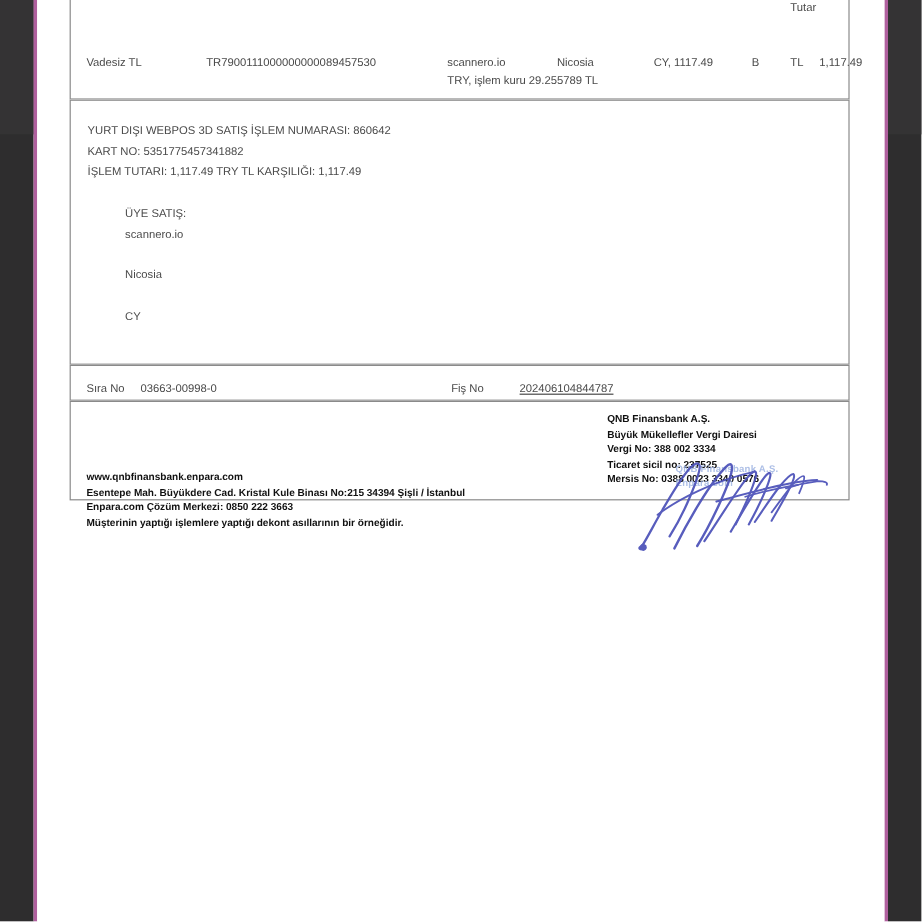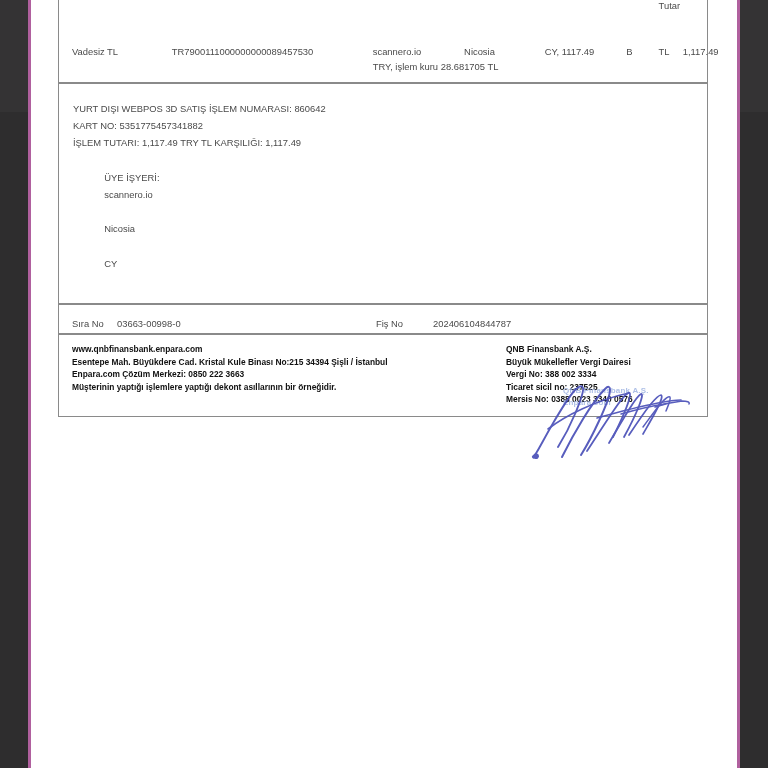--- a/index.html
+++ b/index.html
@@ -122,38 +122,38 @@
   
   .refs {
     position: relative;
     height: 28px;
     font-size: 9.4px;
     color: #4a4a4a;
   }
   .refs .lbl-sira { position: absolute; left: 13px;  top: 13px; }
   .refs .val-sira { position: absolute; left: 58px;  top: 13px; }
   .refs .lbl-fis  { position: absolute; left: 317px; top: 13px; }
-  .refs .val-fis  { position: absolute; left: 374px; top: 13px; }
+  .refs .val-fis  { position: absolute; left: 374px; top: 13px; text-decoration: underline; }
 
   
   .legal {
     position: relative;
     min-height: 64px;
     padding: 8px 0 9px 0;
   }
   .legal-col {
     position: absolute;
     top: 8px;
     font-size: 8.4px;
     font-weight: 700;
     line-height: 1.50;
     color: #111111;
     white-space: nowrap;
   }
-  .legal-col.left  { left: 13px; }
+  .legal-col.left  { left: 13px; margin-top: 48px; }
   .legal-col.right { left: 447px; }
 
   
   #signature {
     position: absolute;
     left: 494px;
     top: 377px;
     width: 180px;
     height: 90px;
     pointer-events: none;
@@ -206,40 +206,40 @@
               <td class="c-org"></td>
               <td class="c-ba">B/A</td>
               <td class="c-cur" colspan="2">Para Cinsi Tutar</td>
             </tr>
             <tr class="row">
               <td class="c-acct">Vadesiz TL</td>
               <td class="c-iban">TR7900111000000000089457530</td>
               <td class="c-desc">
                 <div class="desc-wrap">
                   <span>scannero.io</span>
-                  <span class="desc-sub">TRY, işlem kuru 28.681705 TL</span>
+                  <span class="desc-sub">TRY, işlem kuru 29.255789 TL</span>
                 </div>
               </td>
               <td class="c-city">Nicosia</td>
               <td class="c-org">CY, 1117.49</td>
               <td class="c-ba">B</td>
               <td class="c-cur">TL</td>
               <td class="c-amt">1,117.49</td>
             </tr>
           </tbody>
         </table>
       </div>
 
       <div class="box">
         <div class="detail">
           <div class="ln">YURT DIŞI WEBPOS 3D SATIŞ İŞLEM NUMARASI: 860642</div>
           <div class="ln">KART NO: 5351775457341882</div>
           <div class="ln">İŞLEM TUTARI: 1,117.49 TRY TL KARŞILIĞI: 1,117.49</div>
           <div class="ln">
-            <span>ÜYE İŞYERİ:</span>
+            <span>ÜYE SATIŞ:</span>
             <span>scannero.io</span>
             <span class="mi-gap1"></span>
             <span>Nicosia</span>
             <span class="mi-gap2"></span>
             <span>CY</span>
           </div>
         </div>
       </div>
 
       <div class="box">

